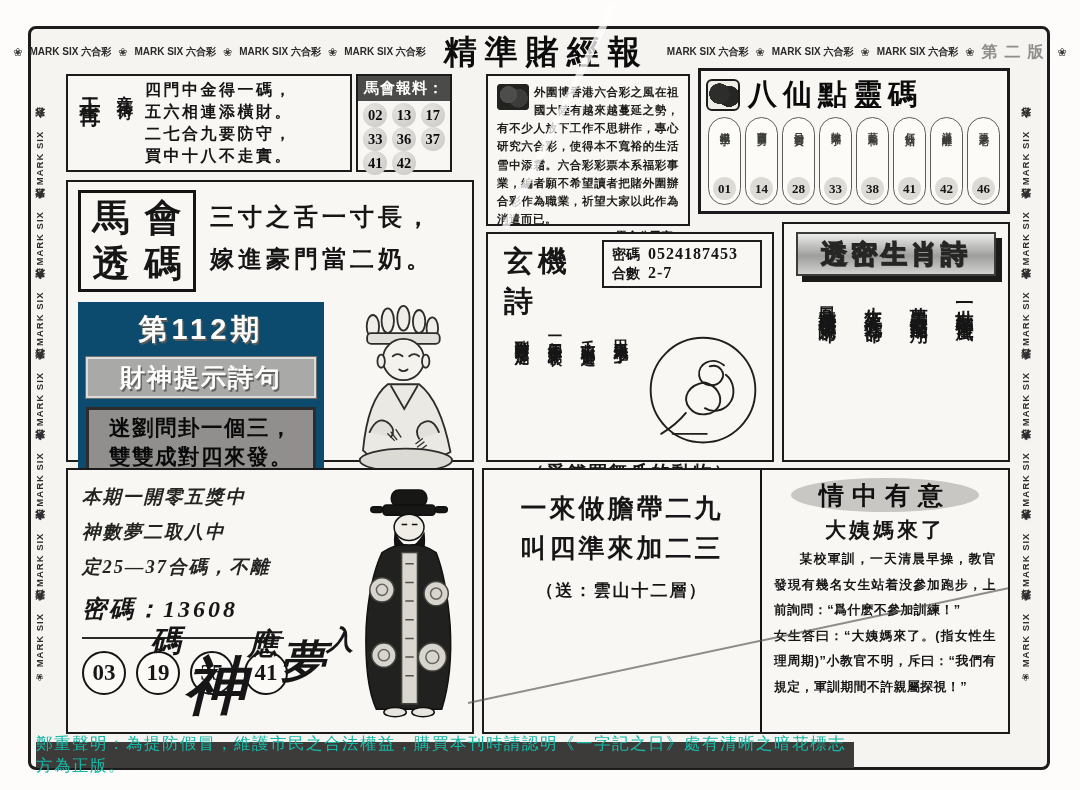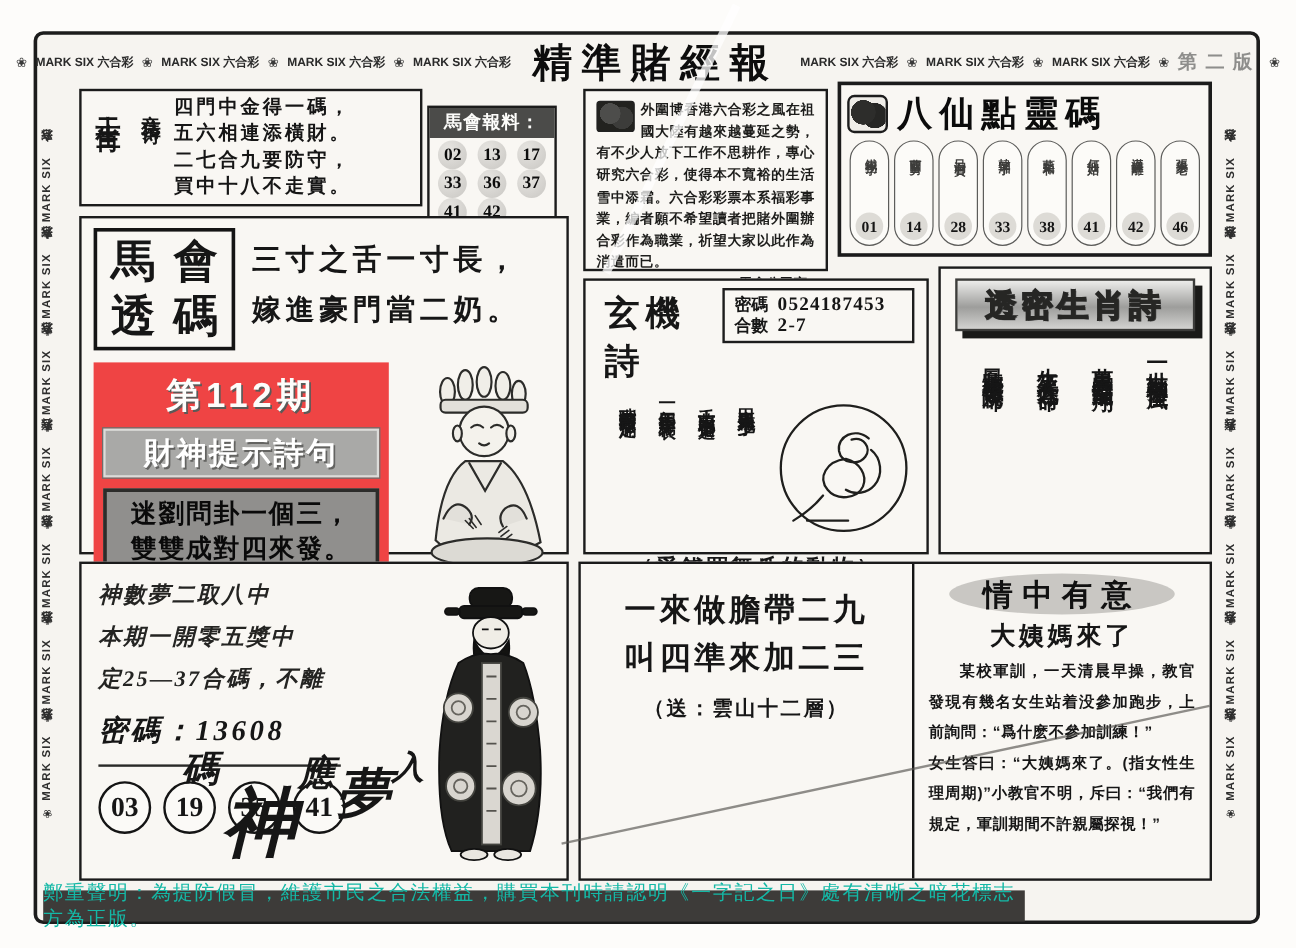--- a/index.html
+++ b/index.html
@@ -33,21 +33,21 @@
   .v-up { writing-mode:vertical-rl; text-orientation:upright; }
 
   
   #zodiac-box { left:66px; top:74px; width:286px; height:98px; display:flex; align-items:center; gap:10px; padding:5px 8px;font-family:Liberation Serif, serif; }
   .zodiac-main { font-size:21px; font-weight:900; letter-spacing:3px; height:86px; }
   .zodiac-sub  { font-size:16px; font-weight:900; letter-spacing:4px; height:80px; }
   .zodiac-poem { flex:1; }
   .zodiac-poem div { font-size:16px; font-weight:800; letter-spacing:2.5px; line-height:1.38; }
 
   
-  #tips-box { left:356px; top:88px; width:108px; height:98px; display:flex; flex-direction:column; }
+  #tips-box { left:356px; top:74px; width:96px; height:98px; display:flex; flex-direction:column; }
   .tips-header { background:#4b4b49; color:#fdfdfb; font-weight:900; font-size:15px;
     letter-spacing:1px; text-align:center; padding:3px 0; }
   .tips-grid { flex:1; display:grid; grid-template-columns:repeat(3,1fr); align-items:center;
     justify-items:center; padding:2px 3px; }
   .ball { width:24px; height:24px; border-radius:50%;
     background:radial-gradient(circle at 35% 30%, #e7e5e1, #c9c7c3); 
     display:flex; align-items:center; justify-content:center;
     font-size:14.5px; font-weight:900; color:#0c0c0c; }
 
   
@@ -80,21 +80,21 @@
   
   #clubcode-box { left:66px; top:180px; width:408px; height:282px; padding:8px 10px; }
   .cc-toprow { display:flex; gap:14px; align-items:flex-start; }
   .cc-titlegrid { border:3px solid #141414; display:grid; grid-template-columns:52px 52px;
     grid-auto-rows:46px; padding:2px 4px; }
   .cc-titlegrid span { display:flex; align-items:center; justify-content:center;
     font-size:37px; font-weight:900; }
   .cc-couplet { padding-top:6px; }
   .cc-couplet div { font-size:24px; font-weight:900; letter-spacing:4px; line-height:1.75; }
   .cc-bottomrow { display:flex; margin-top:10px; gap:6px; }
-  .issue-panel { width:268px; background:#ef4444; padding:8px 8px 8px; }
+  .issue-panel { width:268px; background:#0c4a6e; padding:8px 8px 8px; }
   .issue-label { color:#fdfdfb; font-size:29px; font-weight:900; letter-spacing:4px; text-align:center;
     text-shadow:1.5px 1.5px 0 #5a5a58; font-family:"Liberation Sans","DejaVu Sans",sans-serif; }
   .hint-title { margin-top:7px; background:#a9a9a7; border:2px solid #dcdcda; outline:1.5px solid #6e6e6c;
     color:#ffffff; font-size:25px; font-weight:900; letter-spacing:2px; text-align:center; padding:2px 0;
     text-shadow:1.5px 1.5px 0 #636361; font-family:"Liberation Sans","DejaVu Sans",sans-serif; }
   .hint-poem { margin-top:9px; border:3px solid #2c2c2a; background:#908f8d; padding:4px 2px; }
   .hint-poem div { font-size:21.5px; font-weight:900; letter-spacing:1.5px; text-align:center;
     color:#0a0a0a; line-height:1.35; font-family:"Liberation Sans","DejaVu Sans",sans-serif; }
   .buddha-wrap { flex:1; display:flex; justify-content:center; align-items:flex-end; }
 
@@ -379,22 +379,22 @@
       <div>一世勤勞傳佳風</div>
       <div>萬里雲空龍飛翔</div>
       <div>生來死去九條命</div>
       <div>鳳號夜樹子規啼</div>
     </div>
   </div>
 
   <div id="dream-box" class="box">
     <div class="dream-left">
       <div class="dream-notes">
+        <div>本期一開零五獎中</div>
         <div>神數夢二取八中</div>
-        <div>本期一開零五獎中</div>
         <div>定25—37合碼，不離</div>
       </div>
       <div class="dream-code">密碼：13608</div>
       <hr class="dream-hr">
       <div class="dream-balls">
         <span>03</span>
         <span>19</span>
         <span>35</span>
         <span>41</span>
       </div>

